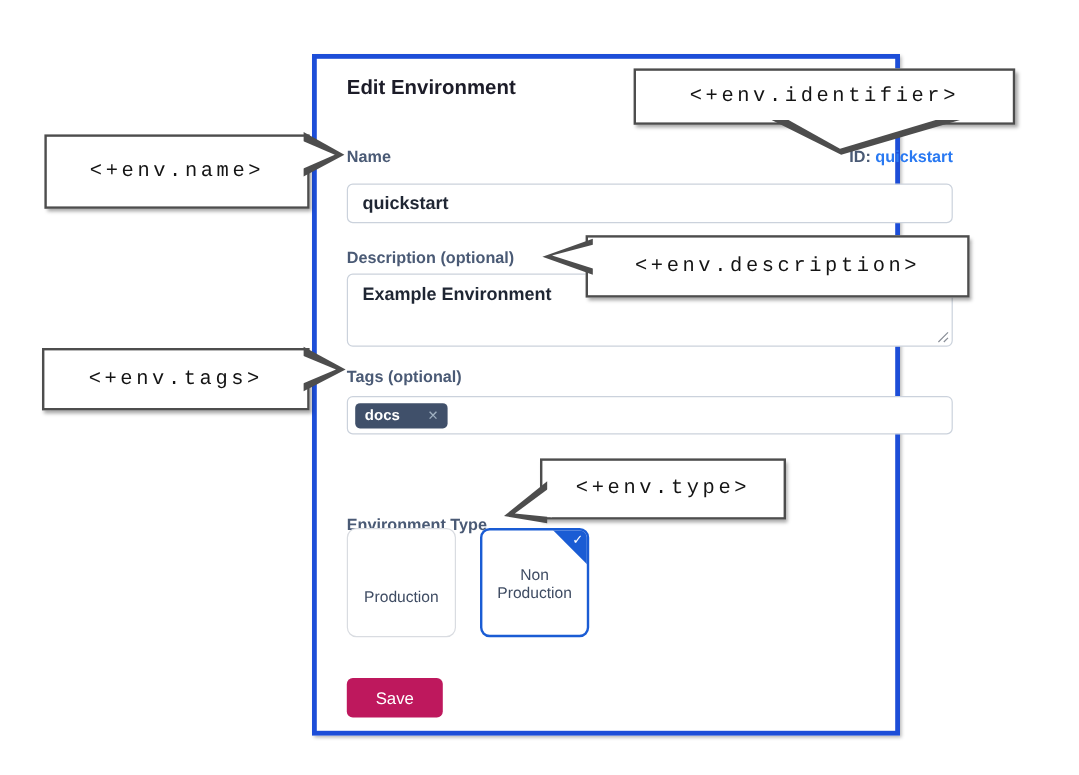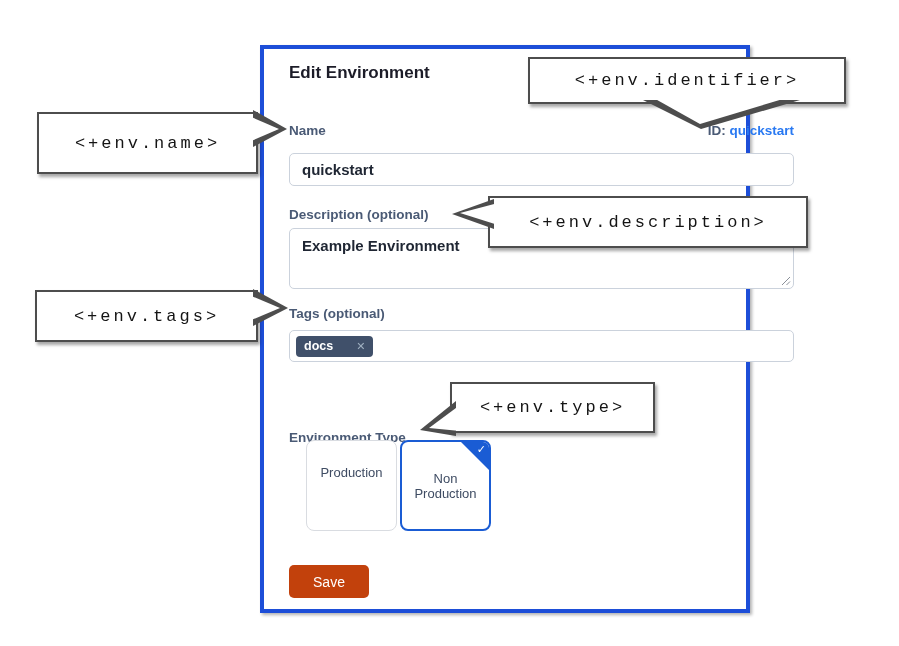--- a/index.html
+++ b/index.html
@@ -38,29 +38,29 @@
                 border:1px solid #cbd2dc; border-radius:5px; background:#fff;
                 display:flex; align-items:center; padding:0 6px; }
   .tag-chip { background:#40506a; color:#fff; border-radius:4px; height:21px;
               display:flex; align-items:center; padding:0 8px; font-size:12.5px; font-weight:bold;gap:16px; }
   .tag-x { color:#9fb0c1; font-size:11px; margin-left:7px; font-weight:normal; cursor:pointer; }
 
   .envtype-label { position:absolute; left:25px; top:381px; }
   .card { position:absolute; top:391px; width:91px; height:91px; background:#fff;
           border-radius:8px; display:flex; align-items:center; justify-content:center;
           text-align:center; font-size:13px; color:#3f4c63; cursor:pointer; }
-  .card-prod { left:42px; border:1.5px solid #d9dce1; align-items:flex-start; padding-top:24px; }
+  .card-prod { left:25px; border:1.5px solid #d9dce1; align-items:center; padding-top:24px; }
   .card-nonprod { left:136px; border:2px solid #1a5cd4; padding:0 8px; overflow:hidden; }
   .corner-wedge { position:absolute; top:-1px; right:-1px; width:30px; height:30px;
                   background:#1a5cd4; clip-path:polygon(0 0,100% 0,100% 100%);
                   border-top-right-radius:7px; }
   .corner-check { position:absolute; top:1px; right:3px; color:#fff; font-size:11px; }
 
   .save-btn { position:absolute; left:25px; top:516px; width:80px; height:33px;
-              background:#c2410c; color:#fff; border:none; border-radius:5px;
+              background:#be185d; color:#fff; border:none; border-radius:5px;
               font-family:"Liberation Sans","DejaVu Sans",sans-serif;
               font-size:14px; font-weight:500; cursor:pointer; }
 
   
   .callout { position:absolute; background:#fff; border:2px solid #4d4d4d; z-index:5;
              display:flex; align-items:center; justify-content:center;
              font-family:"Liberation Mono","DejaVu Sans Mono",monospace;
              font-size:17px; letter-spacing:3px; color:#141414;
              box-shadow:2px 3px 3px rgba(0,0,0,0.35); }
   .co-identifier  { left:528px; top:57px;  width:318px; height:47px; }

